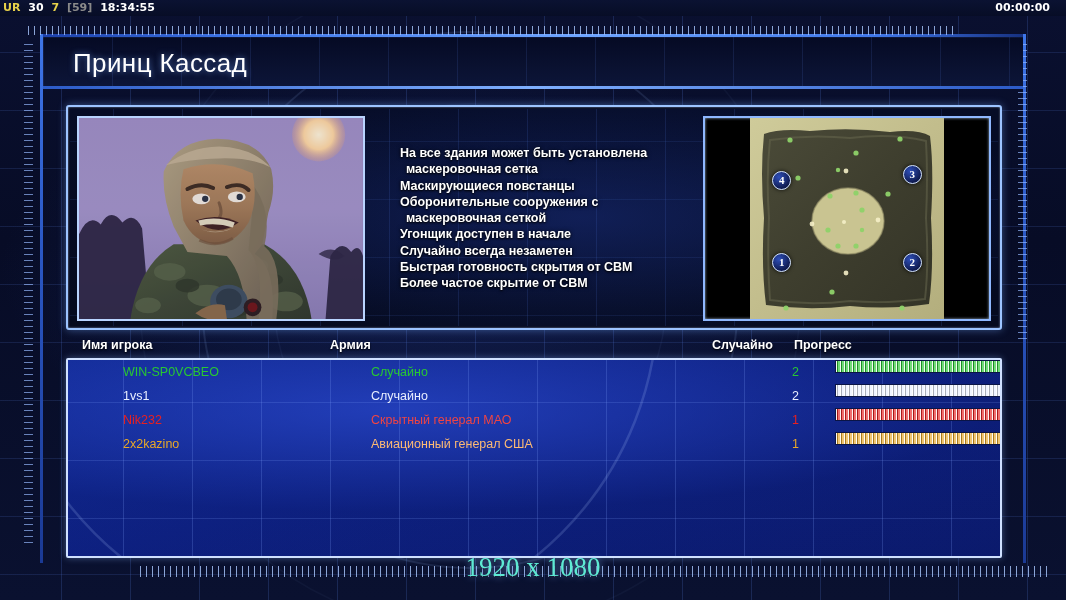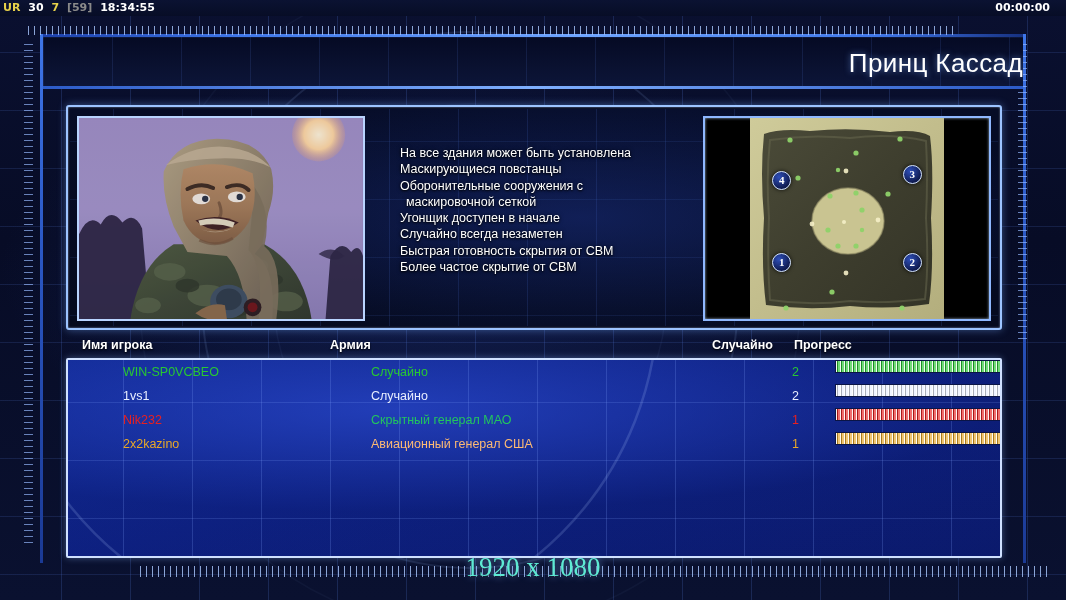--- a/index.html
+++ b/index.html
@@ -111,21 +111,20 @@
     background-size: 69px 58px;
   }
   #page-title {
     position: relative;
     margin-left: 30px;
     line-height: 52px;
     font-size: 26px;
     color: #ffffff;
     letter-spacing: 0.4px;
     text-shadow: 0 0 6px rgba(120,170,255,0.6);
-    text-align: right;
   }
 
   
   #info-panel {
     position: absolute;
     left: 66px;
     top: 105px;
     width: 936px;
     height: 225px;
     border: 2px solid #9dc4ff;
@@ -166,21 +165,21 @@
 
   
   #description-block {
     position: absolute;
     left: 330px;
     top: 36px;
     width: 300px;
     color: #ffffff;
     font-size: 12.5px;
     line-height: 16.3px;
-    font-weight: normal;
+    font-weight: bold;
     text-shadow: 0 1px 2px rgba(0,0,0,0.95), 0 0 4px rgba(0,0,0,0.7);
   }
   #description-block .desc-line { white-space: nowrap; }
   #description-block .indent { padding-left: 6px; }
 
   
   #minimap-frame {
     position: absolute;
     right: 7px; top: 7px;
     width: 288px; height: 205px;
@@ -440,23 +439,24 @@
         <circle cx="176" cy="192" r="9" fill="#2a1a1a"></circle>
         <circle cx="176" cy="192" r="5" fill="#6e1414"></circle>
         <path d="M118 198 q16 -12 30 -8 l2 14 q-18 4 -32 -6 z" fill="#8a6a46"></path>
 
         <rect x="0" y="0" width="288" height="205" fill="#4a3c78" opacity="0.10"></rect>
       </svg>
     </div>
 
     <div id="description-block">
         <div class="desc-line">На все здания может быть установлена</div>
+        <div class="desc-line indent">маскеровочная сетка</div>
         <div class="desc-line">Маскирующиеся повстанцы</div>
         <div class="desc-line">Оборонительные сооружения с</div>
-        <div class="desc-line indent">маскировочной сеткой</div>
+        <div class="desc-line indent">маскеровочная сеткой</div>
         <div class="desc-line">Угонщик доступен в начале</div>
         <div class="desc-line">Случайно всегда незаметен</div>
         <div class="desc-line">Быстрая готовность скрытия от СВМ</div>
         <div class="desc-line">Более частое скрытие от СВМ</div>
       </div>
 
     <div id="minimap-frame">
       <div id="minimap-art">
         <svg viewBox="0 0 194 201" preserveAspectRatio="none" style="position:absolute;inset:0;width:100%;height:100%;">
           <defs>
@@ -542,21 +542,21 @@
       <div class="player-row">
         <span class="p-name" style="color: rgb(232, 238, 255);">1vs1</span>
         <span class="p-army" style="color: rgb(232, 238, 255);">Случайно</span>
         <span class="p-team" style="color: rgb(232, 238, 255);">2</span>
         <div class="p-bar">
           <div class="p-bar-fill" style="width: 100%; background-color: rgb(232, 238, 255);"></div>
         </div>
       </div>
       <div class="player-row">
         <span class="p-name" style="color: rgb(232, 32, 32);">Nik232</span>
-        <span class="p-army" style="color: #22c55e;">Скрытный генерал МАО</span>
+        <span class="p-army" style="color: #ef4444;">Скрытный генерал МАО</span>
         <span class="p-team" style="color: rgb(232, 32, 32);">1</span>
         <div class="p-bar">
           <div class="p-bar-fill" style="width: 100%; background-color: rgb(232, 32, 32);"></div>
         </div>
       </div>
       <div class="player-row">
         <span class="p-name" style="color: rgb(232, 168, 40);">2x2kazino</span>
         <span class="p-army" style="color: #fdba74;">Авиационный генерал США</span>
         <span class="p-team" style="color: rgb(232, 168, 40);">1</span>
         <div class="p-bar">

